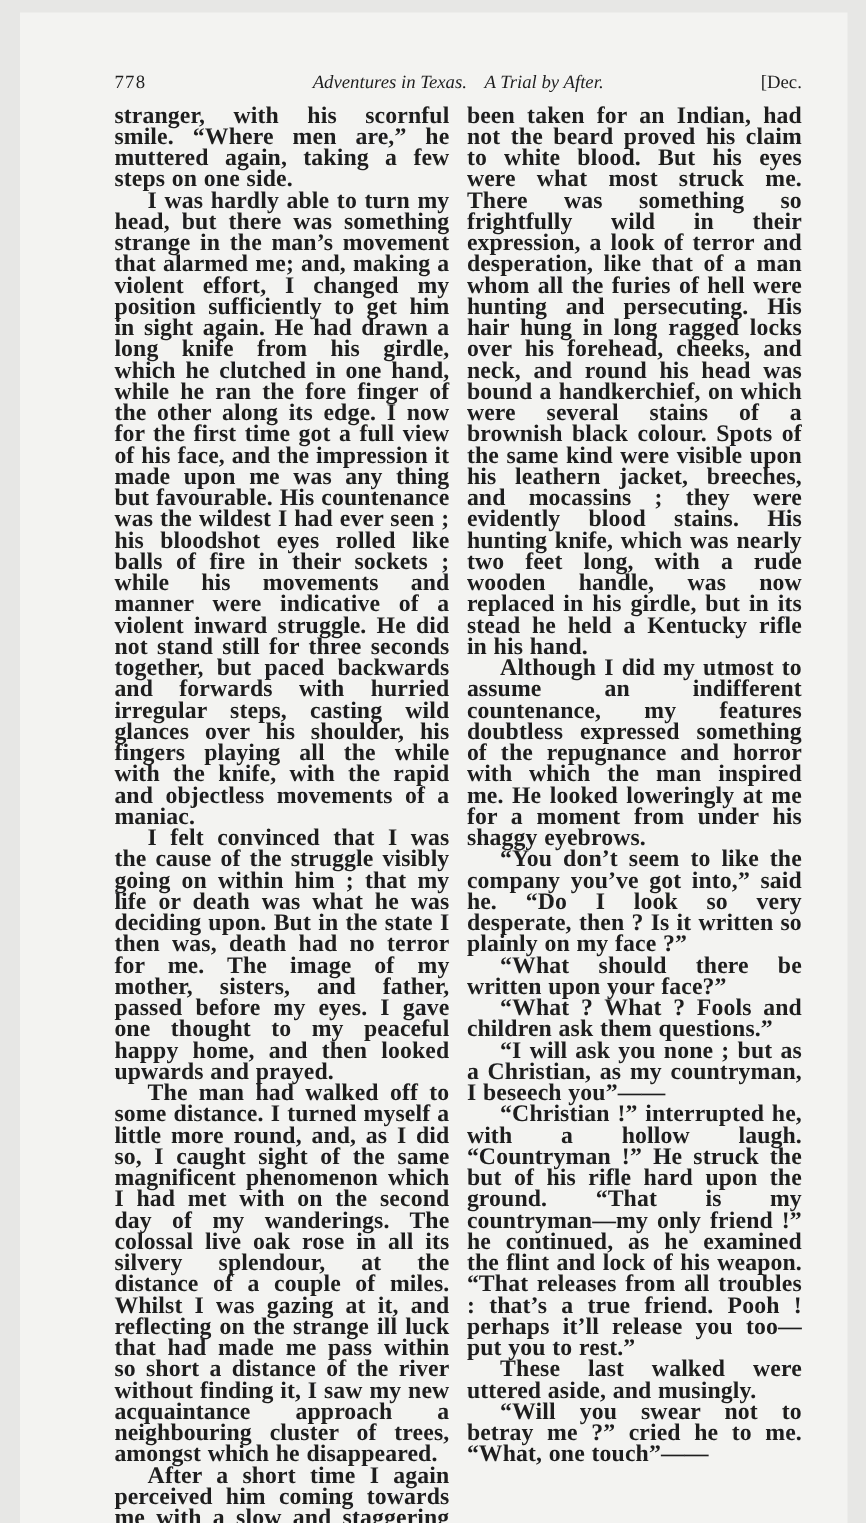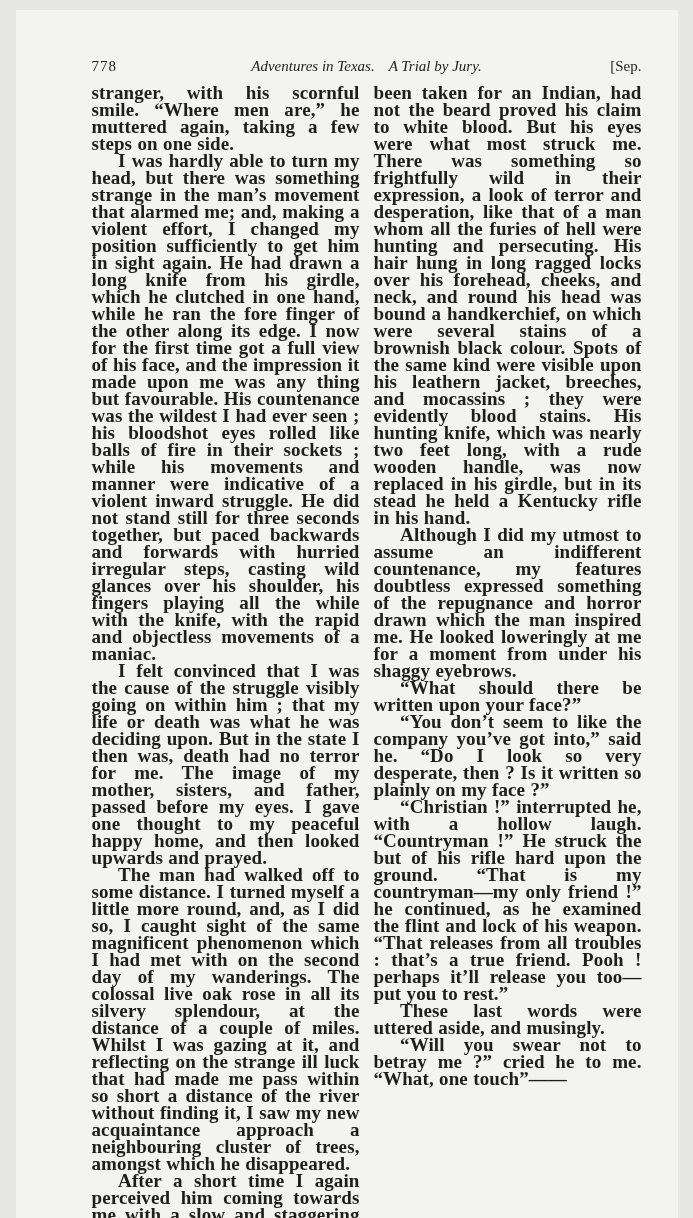--- a/index.html
+++ b/index.html
@@ -59,38 +59,40 @@
 </style>
 </head>
 <body>
 
 <div class="page">
   <div class="inner">
 
     <div class="running-header">
       <div class="page-num">778</div>
       <div class="titles">
-        <span class="t1">Adventures in Texas.</span><span class="t2">A Trial by Jury.</span>
+        <span class="t1">Adventures in Texas.</span><span class="t2">A Trial by After.</span>
       </div>
-      <div class="date-marker">[Sep.</div>
+      <div class="date-marker">[Dec.</div>
     </div>
 
     <div class="columns">
       <div class="col">
           <p class="para no-indent">stranger, with his scornful smile. “Where men are,” he muttered again, taking a few steps on one side.</p>
           <p class="para">I was hardly able to turn my head, but there was something strange in the man’s movement that alarmed me; and, making a violent effort, I changed my position sufficiently to get him in sight again.  He had drawn a long knife from his girdle, which he clutched in one hand, while he ran the fore finger of the other along its edge.  I now for the first time got a full view of his face, and the impression it made upon me was any thing but favourable. His countenance was the wildest I had ever seen ; his bloodshot eyes rolled like balls of fire in their sockets ; while his movements and manner were indicative of a violent inward struggle. He did not stand still for three seconds together, but paced backwards and forwards with hurried irregular steps, casting wild glances over his shoulder, his fingers playing all the while with the knife, with the rapid and objectless movements of a maniac.</p>
           <p class="para">I felt convinced that I was the cause of the struggle visibly going on within him ; that my life or death was what he was deciding upon.  But in the state I then was, death had no terror for me.  The image of my mother, sisters, and father, passed before my eyes.  I gave one thought to my peaceful happy home, and then looked upwards and prayed.</p>
           <p class="para">The man had walked off to some distance.  I turned myself a little more round, and, as I did so, I caught sight of the same magnificent phenomenon which I had met with on the second day of my wanderings.  The colossal live oak rose in all its silvery splendour, at the distance of a couple of miles.  Whilst I was gazing at it, and reflecting on the strange ill luck that had made me pass within so short a distance of the river without finding it, I saw my new acquaintance approach a neighbouring cluster of trees, amongst which he disappeared.</p>
           <p class="para">After a short time I again perceived him coming towards me with a slow and staggering step.  As he drew near, I had an opportunity of examining his whole appearance.  He was very tall and lean, but large-boned, and apparently of great strength. His face, which had not been shaved for several weeks, was so tanned by sun and weather, that he might have</p>
         </div>
       <div class="col">
           <p class="para no-indent">been taken for an Indian, had not the beard proved his claim to white blood.  But his eyes were what most struck me.  There was something so frightfully wild in their expression, a look of terror and desperation, like that of a man whom all the furies of hell were hunting and persecuting. His hair hung in long ragged locks over his forehead, cheeks, and neck, and round his head was bound a handkerchief, on which were several stains of a brownish black colour. Spots of the same kind were visible upon his leathern jacket, breeches, and mocassins ; they were evidently blood stains.  His hunting knife, which was nearly two feet long, with a rude wooden handle, was now replaced in his girdle, but in its stead he held a Kentucky rifle in his hand.</p>
-          <p class="para">Although I did my utmost to assume an indifferent countenance, my features doubtless expressed something of the repugnance and horror drawn which the man inspired me.  He looked loweringly at me for a moment from under his shaggy eyebrows.</p>
+          <p class="para">Although I did my utmost to assume an indifferent countenance, my features doubtless expressed something of the repugnance and horror with which the man inspired me.  He looked loweringly at me for a moment from under his shaggy eyebrows.</p>
+          <p class="para">“You don’t seem to like the company you’ve got into,” said he.  “Do I look so very desperate, then ?  Is it written so plainly on my face ?”</p>
           <p class="para">“What should there be written upon your face?”</p>
-          <p class="para">“You don’t seem to like the company you’ve got into,” said he.  “Do I look so very desperate, then ?  Is it written so plainly on my face ?”</p>
+          <p class="para">“What ?  What ?  Fools and children ask them questions.”</p>
+          <p class="para">“I will ask you none ; but as a Christian, as my countryman, I beseech you”——</p>
           <p class="para">“Christian !” interrupted he, with a hollow laugh.  “Countryman !” He struck the but of his rifle hard upon the ground.  “That is my countryman—my only friend !” he continued, as he examined the flint and lock of his weapon.  “That releases from all troubles : that’s a true friend. Pooh !  perhaps it’ll release you too— put you to rest.”</p>
-          <p class="para">These last words were uttered aside, and musingly.</p>
+          <p class="para">These last walked were uttered aside, and musingly.</p>
           <p class="para">“Will you swear not to betray me ?” cried he to me.  “What, one touch”——</p>
         </div>
     </div>
 
   </div>
 </div>
 
 </body></html>

